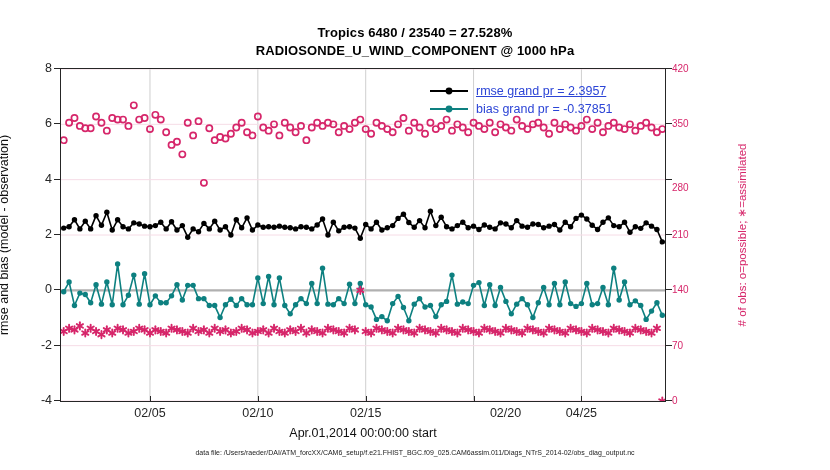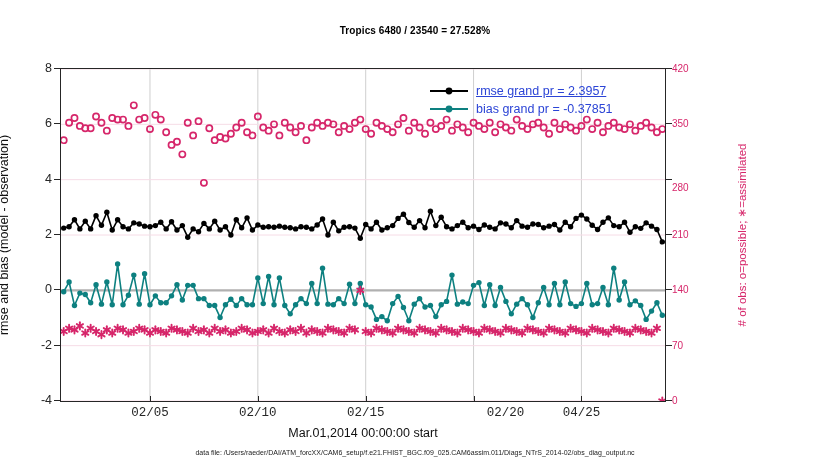--- a/index.html
+++ b/index.html
@@ -1,20 +1,20 @@
 <!DOCTYPE html>
 <html><head>
 <meta charset="utf-8">
 <style>
   html,body{margin:0;padding:0;background:#fff;}
   body{width:830px;height:470px;overflow:hidden;
        font-family:"Liberation Sans","DejaVu Sans",sans-serif;color:#000;}
   #root{position:relative;width:830px;height:470px;}
 
-  .ttl{position:absolute;text-align:center;font-weight:bold;font-size:10px;
+  .ttl{position:absolute;text-align:center;font-weight:bold;font-size:13px;
        left:0;width:830px;letter-spacing:.1px;}
   #title-line1{top:25px;}
   #title-line2{top:43px;}
 
   
   #plot-frame{position:absolute;left:60px;top:68px;width:606px;height:334px;
               border:1px solid #262626;box-sizing:border-box;background:transparent;}
   #plot-clip{position:absolute;left:61px;top:69px;width:604px;height:332px;overflow:hidden;}
   #plot-svg{position:absolute;left:0;top:0;}
 
@@ -22,21 +22,21 @@
   .tk{position:absolute;background:#262626;}
   .tkL{left:54px;width:6px;height:1px;}
   .tkR{left:666px;width:6px;height:1px;}
   .tkB{top:396px;width:1px;height:6px;background:#262626;position:absolute;}
 
   .ylab-l{position:absolute;right:778px;text-align:right;font-size:12.5px;
           color:#262626;transform:translateY(-50%);white-space:nowrap;}
   .ylab-r{position:absolute;left:672px;text-align:left;font-size:10px;
           color:#d6266a;transform:translateY(-50%);white-space:nowrap;}
   .xlab{position:absolute;top:406px;font-size:12.5px;color:#262626;
-        transform:translateX(-50%);white-space:nowrap;font-family:Liberation Mono, monospace;}
+        transform:translateX(-50%);white-space:nowrap;}
 
   #y-axis-left-title{position:absolute;left:4px;top:235px;font-size:12.5px;color:#111;
       transform:translate(-50%,-50%) rotate(-90deg);transform-origin:center;
       white-space:nowrap;width:330px;text-align:center;}
   #y-axis-right-title{position:absolute;left:742px;top:235px;font-size:11.5px;color:#d6266a;
       transform:translate(-50%,-50%) rotate(-90deg);transform-origin:center;
       white-space:nowrap;width:330px;text-align:center;}
 
   #x-axis-title{position:absolute;left:0;width:726px;top:426px;text-align:center;
                 font-size:12.5px;color:#111;}
@@ -49,20 +49,21 @@
   .lg-txt{position:absolute;left:48px;top:0;font-size:12.5px;color:#2b44d6;
           white-space:nowrap;line-height:18px;}
   .lg-svg{position:absolute;left:0;top:0;}
 </style>
 </head>
 <body>
 
 <div id="root">
 
   <div class="ttl" id="title-line1">Tropics 6480 / 23540 = 27.528%</div>
+  <div class="ttl" id="title-line2">RADIOSONDE_U_WIND_COMPONENT @ 1000 hPa</div>
 
   <div id="plot-clip">
     <svg id="plot-svg" width="604" height="332">
         <line x1="88.98214285714286" y1="0" x2="88.98214285714286" y2="332" stroke="#cfcfcf" stroke-width="1"></line>
         <line x1="196.83928571428572" y1="0" x2="196.83928571428572" y2="332" stroke="#cfcfcf" stroke-width="1"></line>
         <line x1="304.69642857142856" y1="0" x2="304.69642857142856" y2="332" stroke="#cfcfcf" stroke-width="1"></line>
         <line x1="412.55357142857144" y1="0" x2="412.55357142857144" y2="332" stroke="#cfcfcf" stroke-width="1"></line>
         <line x1="520.4107142857143" y1="0" x2="520.4107142857143" y2="332" stroke="#cfcfcf" stroke-width="1"></line>
         <line x1="0" y1="332" x2="604" y2="332" stroke="#f6dce6" stroke-width="1"></line>
         <line x1="0" y1="276.6666666666667" x2="604" y2="276.6666666666667" stroke="#f6dce6" stroke-width="1"></line>
@@ -792,21 +793,21 @@
   <div id="xlabels">
       <div class="xlab" style="left: 149.982px;">02/05</div>
       <div class="xlab" style="left: 257.839px;">02/10</div>
       <div class="xlab" style="left: 365.696px;">02/15</div>
       <div class="xlab" style="left: 473.554px; margin-left: 32px;">02/20</div>
       <div class="xlab" style="left: 581.411px;">04/25</div>
     </div>
 
   <div id="y-axis-left-title">rmse and bias (model - observation)</div>
   <div id="y-axis-right-title"># of obs: o=possible; ∗=assimilated</div>
-  <div id="x-axis-title">Mar.01,2014 00:00:00 start</div>
+  <div id="x-axis-title">Apr.01,2014 00:00:00 start</div>
 
   <div id="legend">
       <div class="lg-row">
         <svg class="lg-svg" width="42" height="18">
           <line x1="2" y1="9" x2="40" y2="9" stroke="#000000" stroke-width="1.8"></line>
           <circle cx="21" cy="9" r="3.4" fill="#000000"></circle>
         </svg>
         <span class="lg-txt" style="color: rgb(43, 68, 214); text-decoration: underline;">rmse grand pr = 2.3957</span>
       </div>
       <div class="lg-row">

